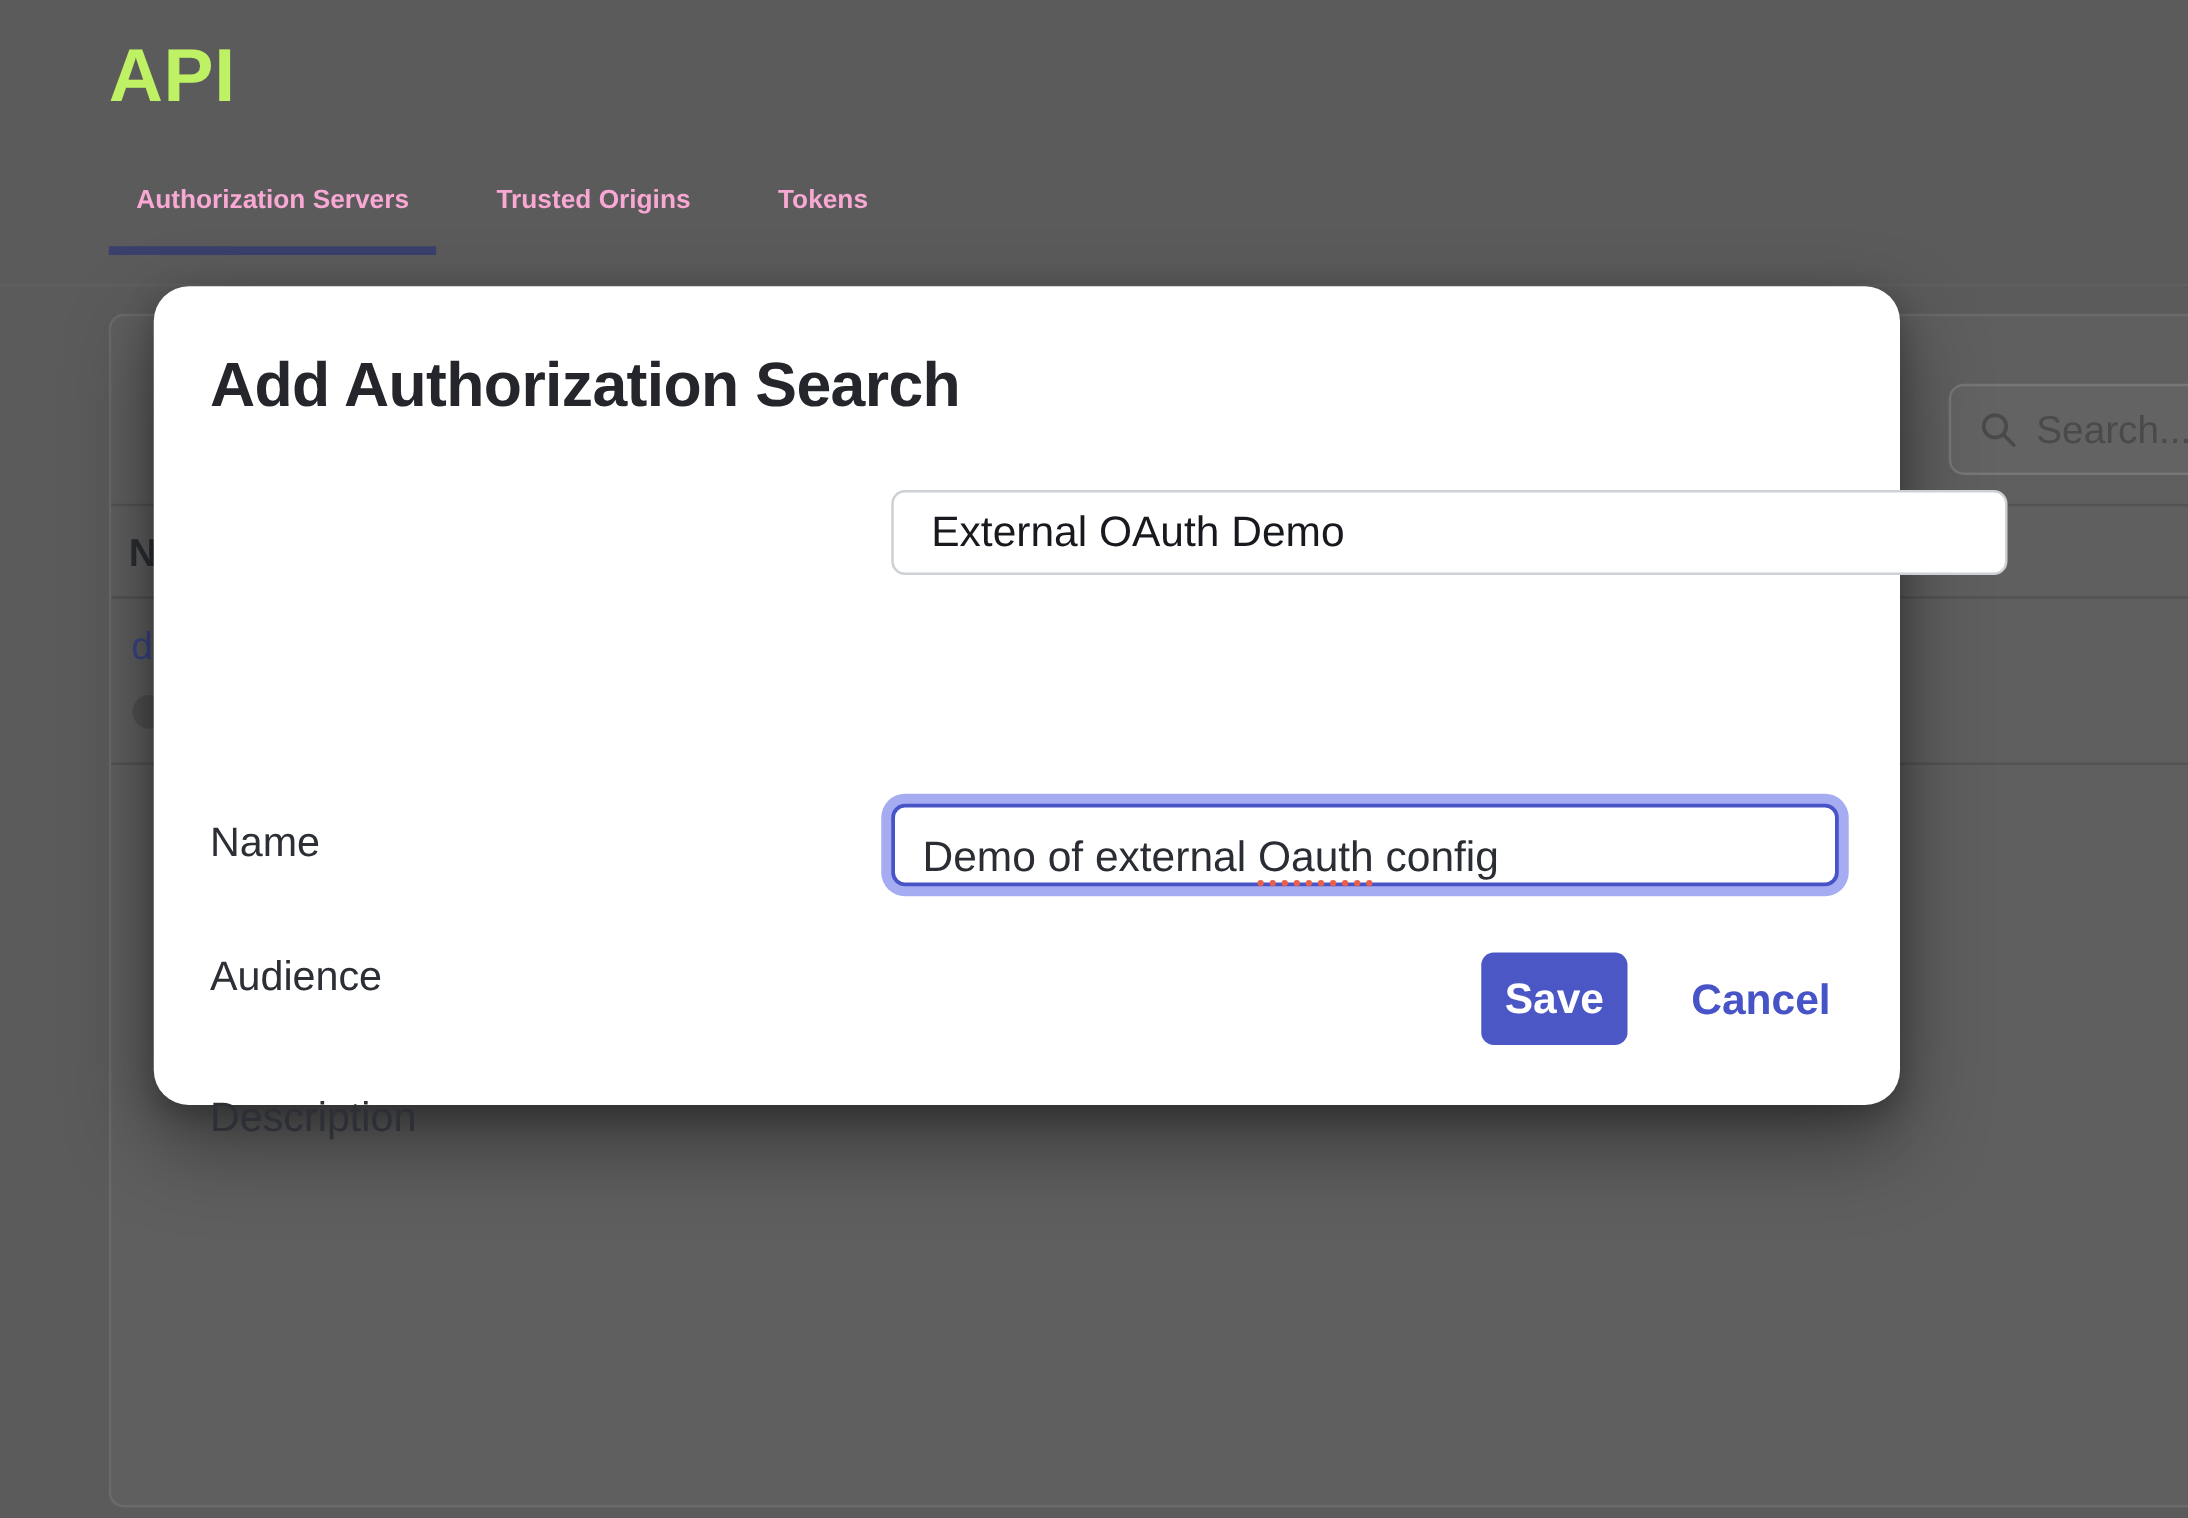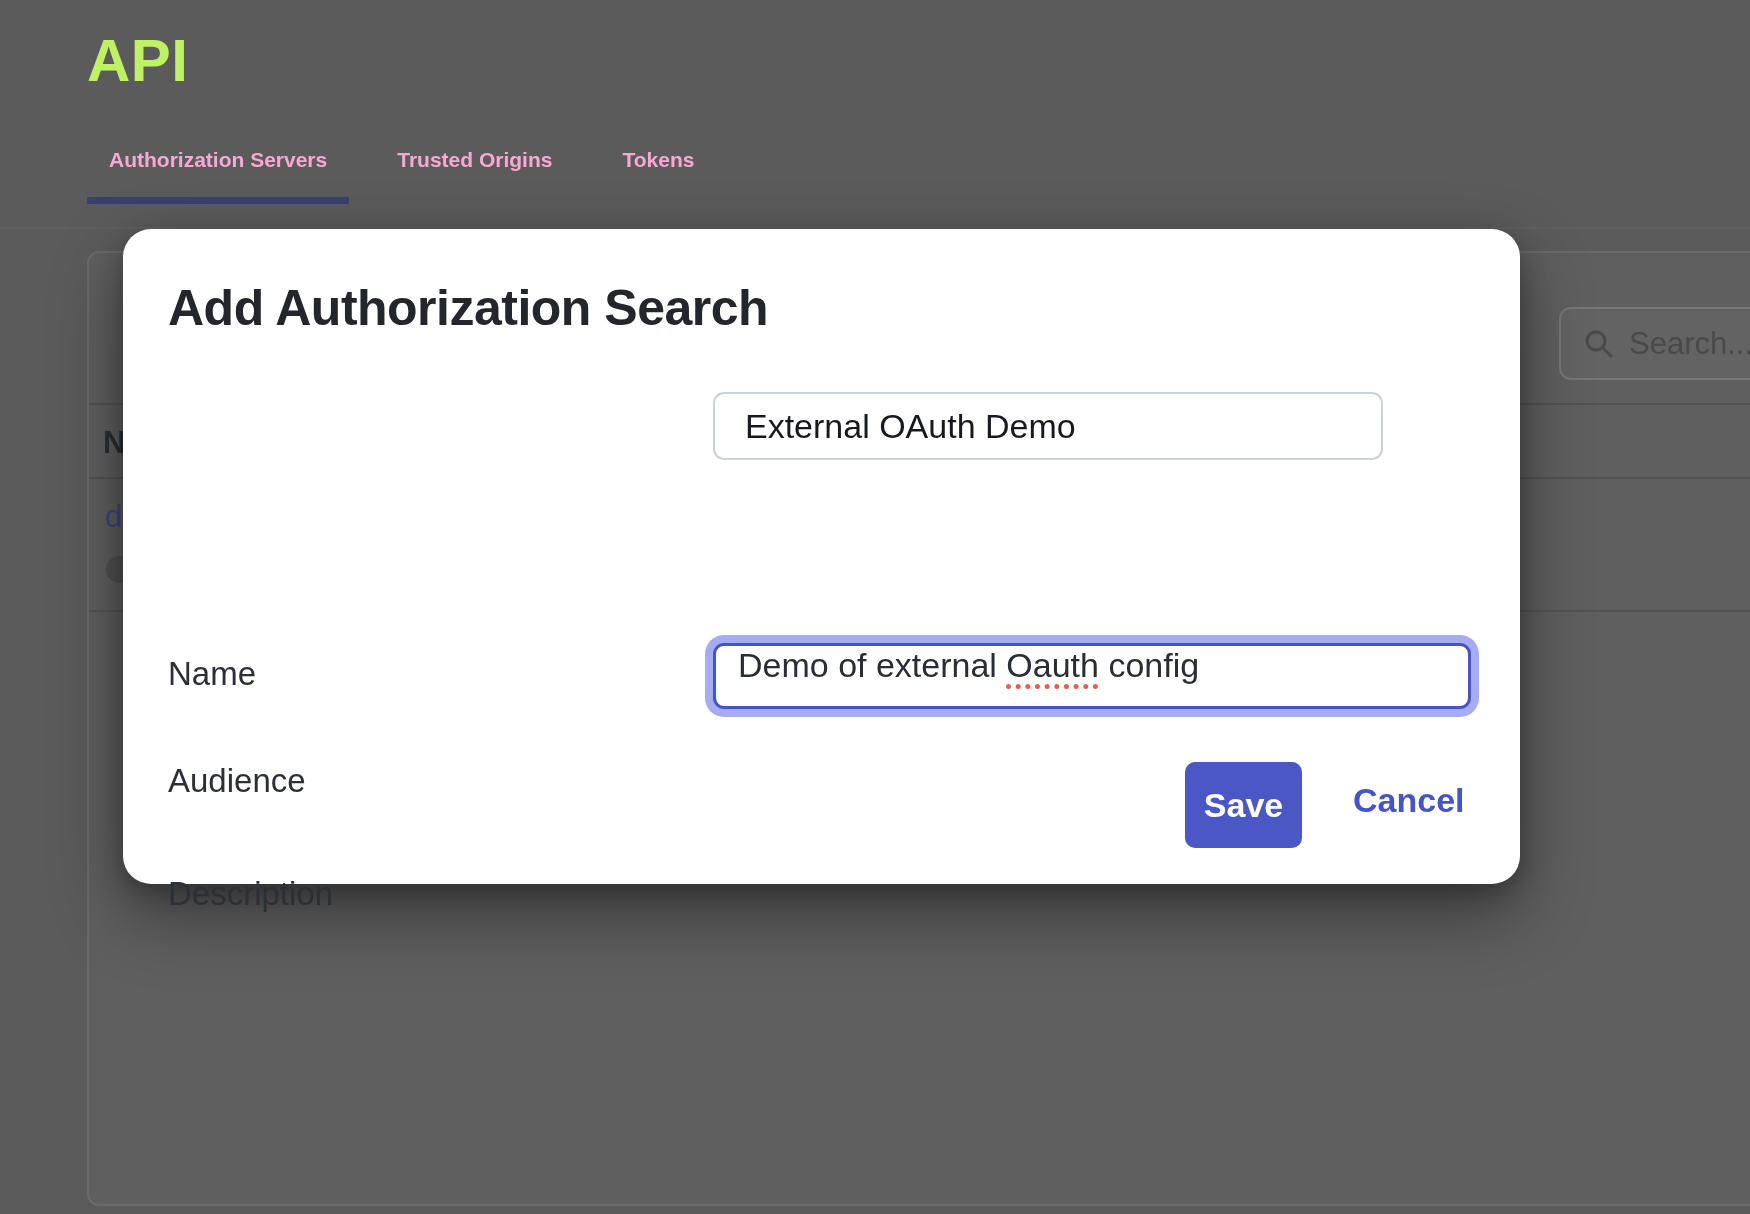--- a/index.html
+++ b/index.html
@@ -98,54 +98,54 @@
   }
   .form-label {
     position: absolute; left: 45px;
     font-size: 33px; color: #2c2f35;
   }
   .label-name { top: 426px; }
   .label-audience { top: 533px; }
   .label-description { top: 646px; }
   .text-input {
     position: absolute; left: 590px;
-    width: 670px; height: 68px;
+    width: 893px; height: 68px;
     box-sizing: border-box;
     border: 2px solid #cdd0d4;
     border-radius: 11px;
     font-family: "Liberation Sans", sans-serif;
     font-size: 34px; color: #17191e;
     padding: 0 24px 0 30px;
     background: #ffffff;
     outline: none;
   }
   .input-name { top: 163px; }
   .input-audience { top: 286px; }
   .description-box {
     position: absolute; left: 590px; top: 414px;
     width: 758px; height: 66px;
     box-sizing: border-box;
     border: 3px solid #4754c7;
     border-radius: 11px;
     box-shadow: 0 0 0 8px #a6acf1;
     background: #ffffff;
-    display: flex; align-items: flex-start;
+    display: flex; align-items: flex-end;
     padding-left: 22px;
     font-size: 34px; color: #2a2d33;
     white-space: pre;
     cursor: text;
   }
   .misspelled {
     text-decoration: underline dotted #e8604c;
     text-decoration-thickness: 5px;
     text-underline-offset: 7px;
   }
   .save-btn {
     position: absolute; left: 1062px; top: 533px;
-    width: 117px; height: 86px;
+    width: 117px; height: 74px;
     background: #4c57c6;
     border: none; border-radius: 10px;
     color: #ffffff; font-family: "Liberation Sans", sans-serif;
     font-size: 34px; font-weight: 700;
     cursor: pointer;
   }
   .cancel-btn {
     position: absolute; left: 1230px; top: 552px;
     font-size: 34px; font-weight: 700;
     color: #4754c7;

